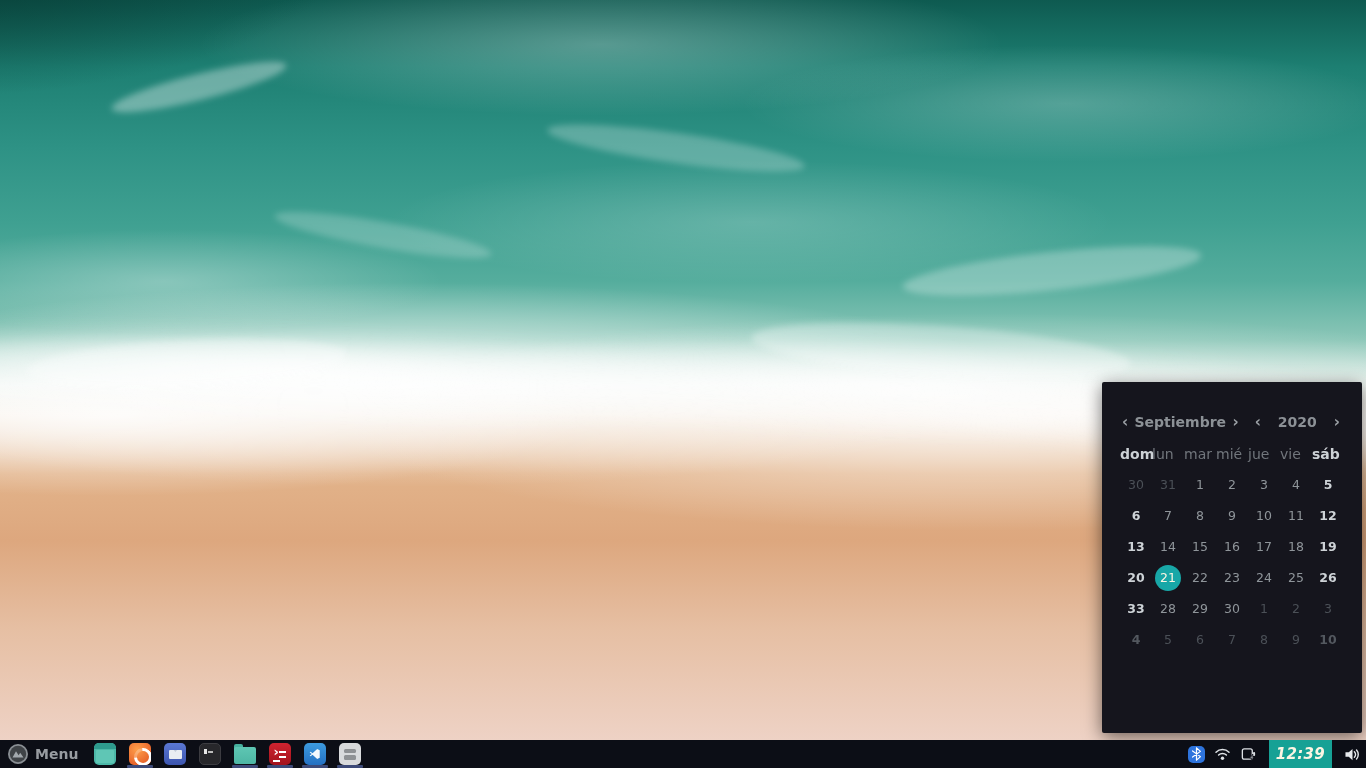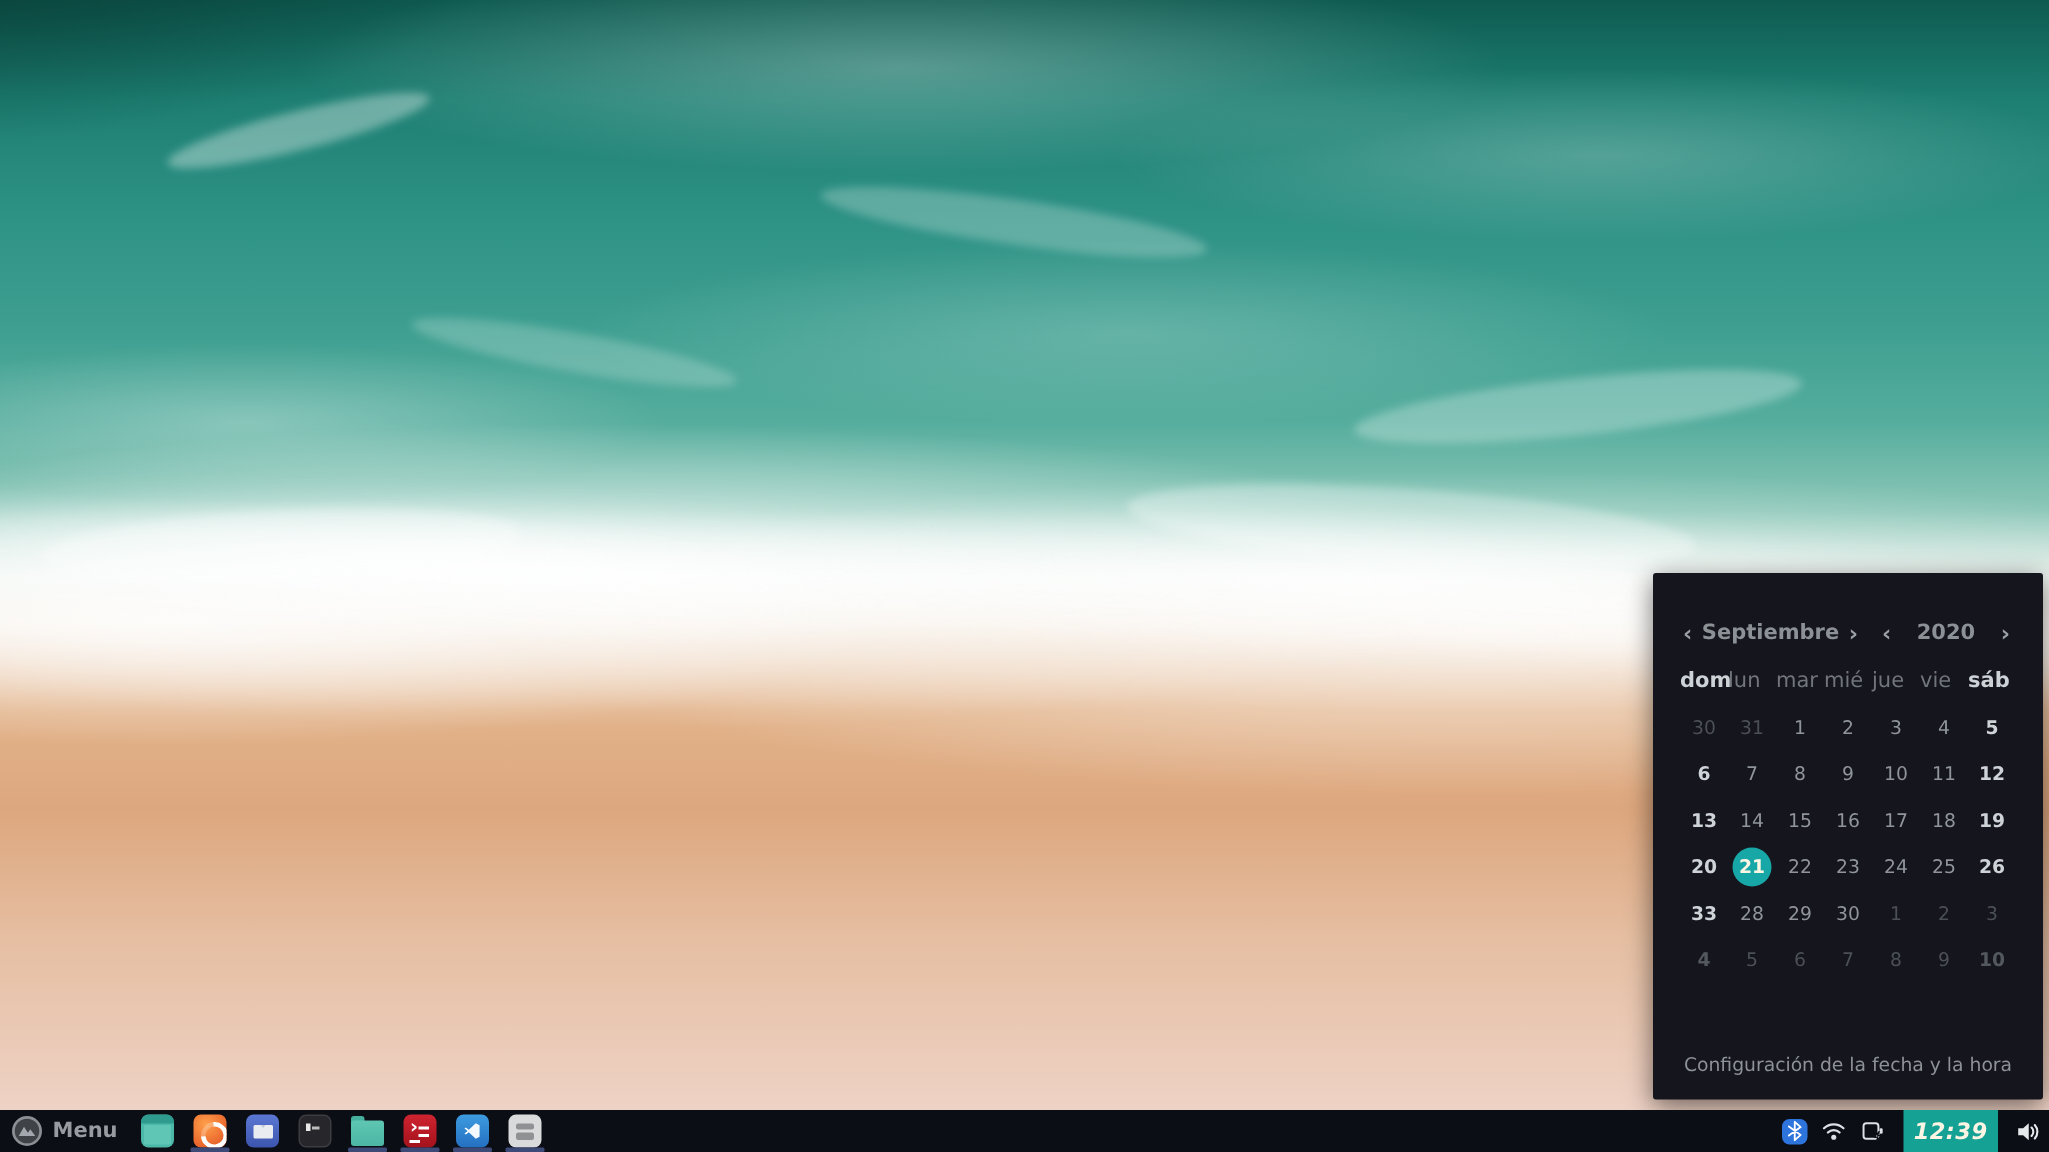--- a/index.html
+++ b/index.html
@@ -55,21 +55,21 @@
   .cal-dayheads { display:grid; grid-template-columns:repeat(7,32px); justify-content:center; margin-top:16px; }
   .cal-dayheads span { font-size:14px; color:#71767c; }
   .cal-dayheads span.wk { color:#cdd2d6; font-weight:bold; }
   .cal-grid { display:grid; grid-template-columns:repeat(7,32px); grid-auto-rows:31px; justify-content:center; margin-top:7px; }
   .cal-cell { display:flex; align-items:center; justify-content:center; font-size:12.5px; color:#8f959a; cursor:default; }
   .cal-cell.weekend { color:#ced3d7; font-weight:bold; }
   .cal-cell.muted { color:#4b5057; }
   .cal-cell.muted.weekend { color:#53585f; font-weight:bold; }
   .cal-cell.selected {
     width:26px; height:26px; align-self:center; justify-self:center;
-    border-radius:50%; color:#fdf6e3; font-weight:bold;text-align:right;
+    border-radius:50%; color:#fdf6e3; font-weight:normal;text-align:right;
   }
   .cal-footer { margin-top:auto; text-align:center; font-size:12.5px; color:#8d9296; cursor:pointer; padding-bottom:4px; }
 
   
   .taskbar {
     position:absolute; left:0; right:0; bottom:0; height:28px;
     background:#0c0e16; display:flex; align-items:center; z-index:5;
   }
   .menu-button { display:flex; align-items:center; gap:7px; padding:0 10px 0 8px; height:100%; cursor:pointer; }
   .menu-button .label { color:#989ca1; font-weight:bold; font-size:14px; }
@@ -202,21 +202,20 @@
       <div class="cal-cell muted">3</div>
       <div class="cal-cell muted weekend">4</div>
       <div class="cal-cell muted">5</div>
       <div class="cal-cell muted">6</div>
       <div class="cal-cell muted">7</div>
       <div class="cal-cell muted">8</div>
       <div class="cal-cell muted">9</div>
       <div class="cal-cell muted weekend">10</div>
     </div>
 
-  <div class="cal-footer">Configuración de la fecha y la hora</div>
 </div>
 
 <div class="taskbar">
   <div class="menu-button">
     <svg width="20" height="20" viewBox="0 0 20 20">
       <circle cx="10" cy="10" r="10" fill="#8b9095"></circle>
       <circle cx="10" cy="10" r="8.2" fill="#3f4347"></circle>
       <path d="M4.5 13.4 L8 7.2 L10.6 11.2 L12.2 8.8 L15.5 13.4 Z" fill="#a2a8ad"></path>
     </svg>
     <span class="label">Menu</span>

